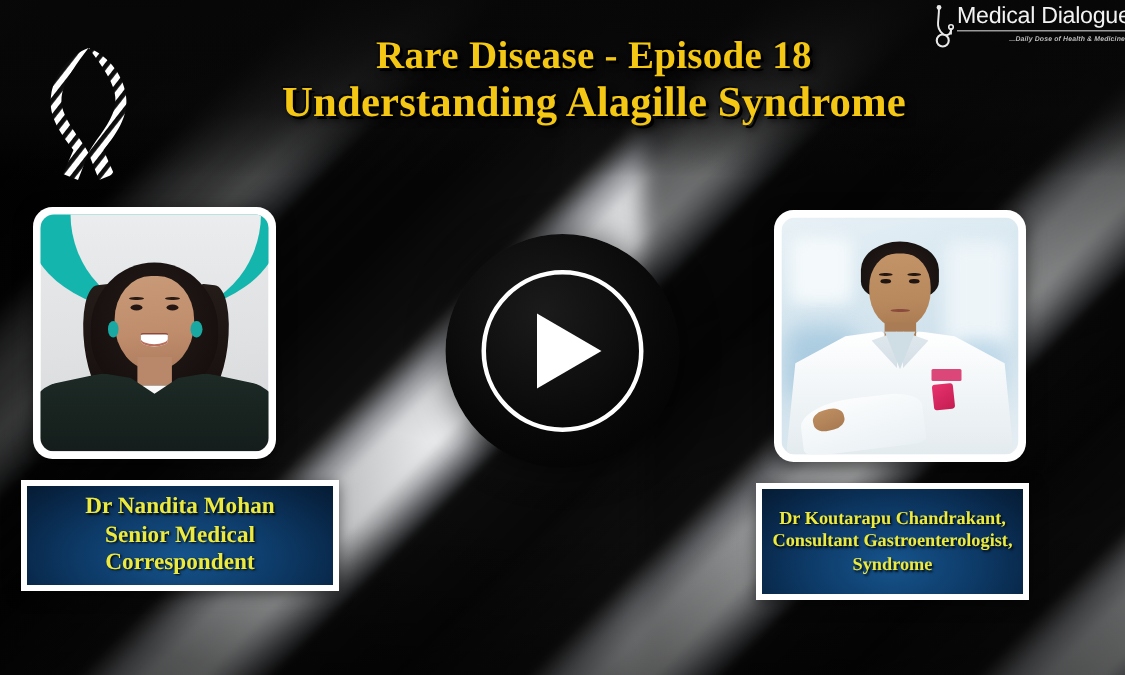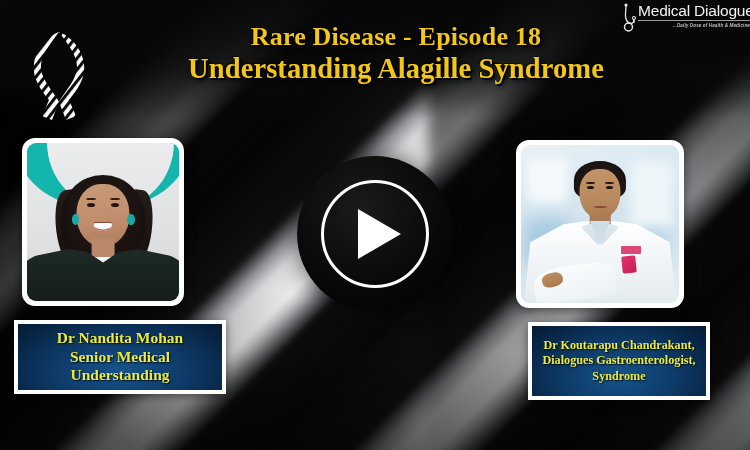--- a/index.html
+++ b/index.html
@@ -282,21 +282,21 @@
     padding:4px 21px;
   }
   .plate-line {
     font-family:"Liberation Serif", serif;
     font-weight:700; color:#ecea3f;
     text-shadow:1px 1px 1.5px rgba(0,0,0,.9);
     white-space:nowrap; line-height:1.22;
   }
   #plate-left  { left:14px;  top:320px; width:212px; height:74px; }
   #plate-left .plate-line { font-size:15.5px; }
-  #plate-right { left:528px; top:322px; width:182px; height:78px; }
+  #plate-right { left:504px; top:322px; width:182px; height:78px; }
   #plate-right .plate-line { font-size:12.2px; line-height:1.28; }
 </style>
 </head>
 <body>
 
 <div id="stage">
 
   <div class="bg-stripes"></div>
   <div class="bg-soft-a"></div>
   <div class="bg-soft-b"></div>
@@ -391,25 +391,25 @@
   <div class="play-btn">
     <div class="play-ring">
       <div class="play-tri"></div>
     </div>
   </div>
 
   <div class="plate" id="plate-left">
     <div class="plate-inner">
       <div class="plate-line">Dr Nandita Mohan</div>
       <div class="plate-line">Senior Medical</div>
-      <div class="plate-line">Understanding</div>
+      <div class="plate-line">Correspondent</div>
     </div>
   </div>
 
   <div class="plate" id="plate-right">
     <div class="plate-inner">
       <div class="plate-line">Dr Koutarapu Chandrakant,</div>
-      <div class="plate-line">Dialogues Gastroenterologist,</div>
+      <div class="plate-line">Consultant Gastroenterologist,</div>
       <div class="plate-line">Syndrome</div>
     </div>
   </div>
 
 </div>
 
 </body></html>

